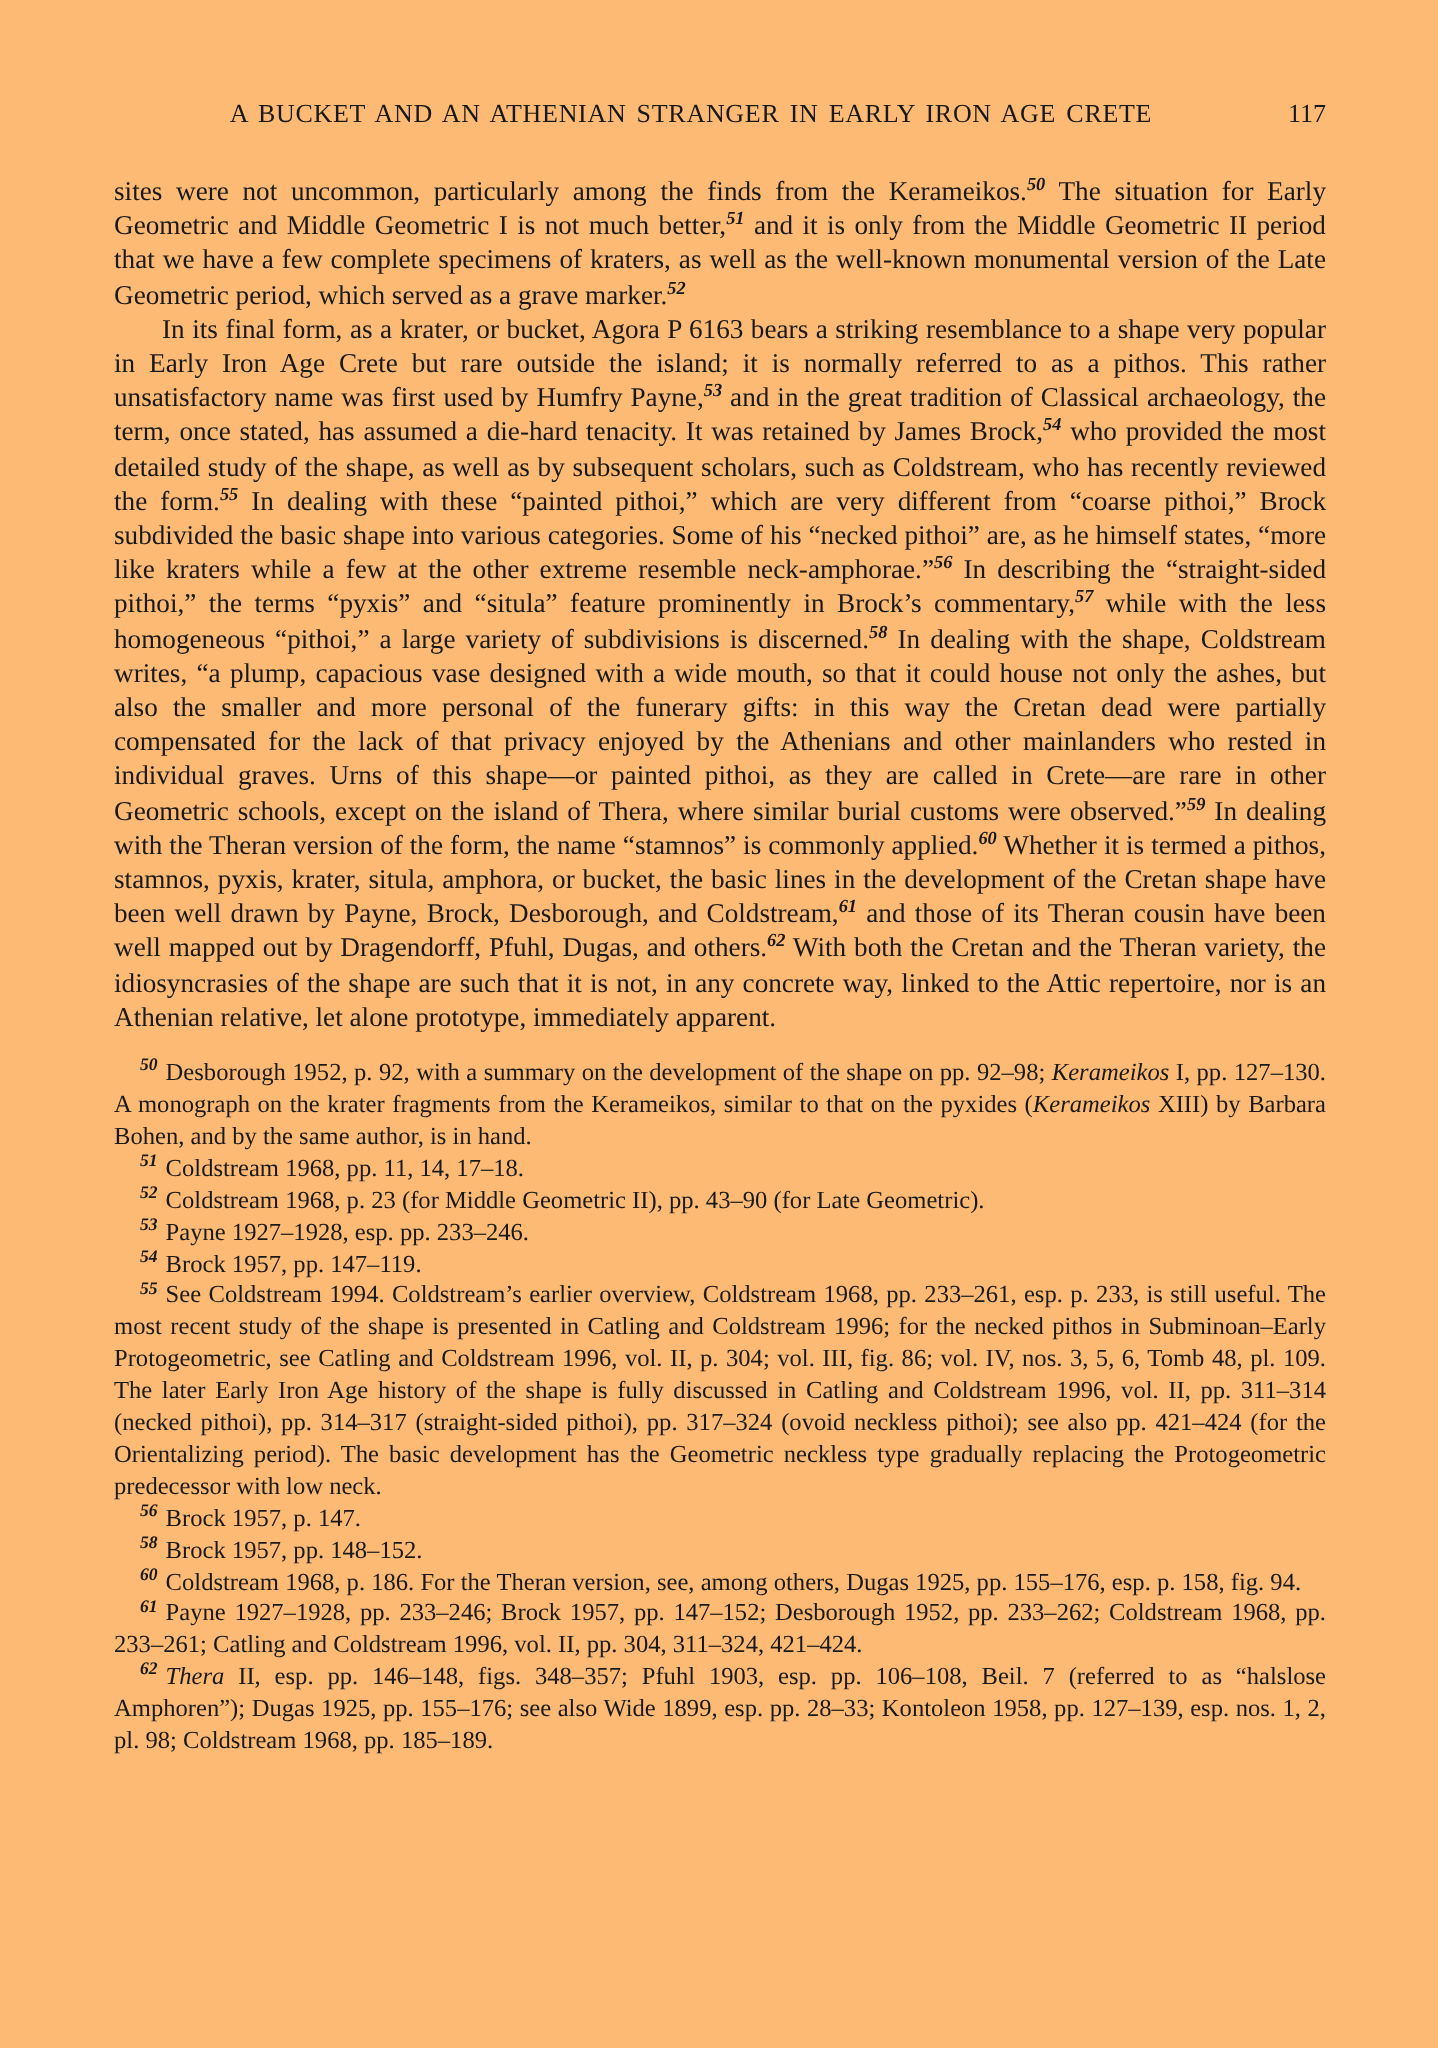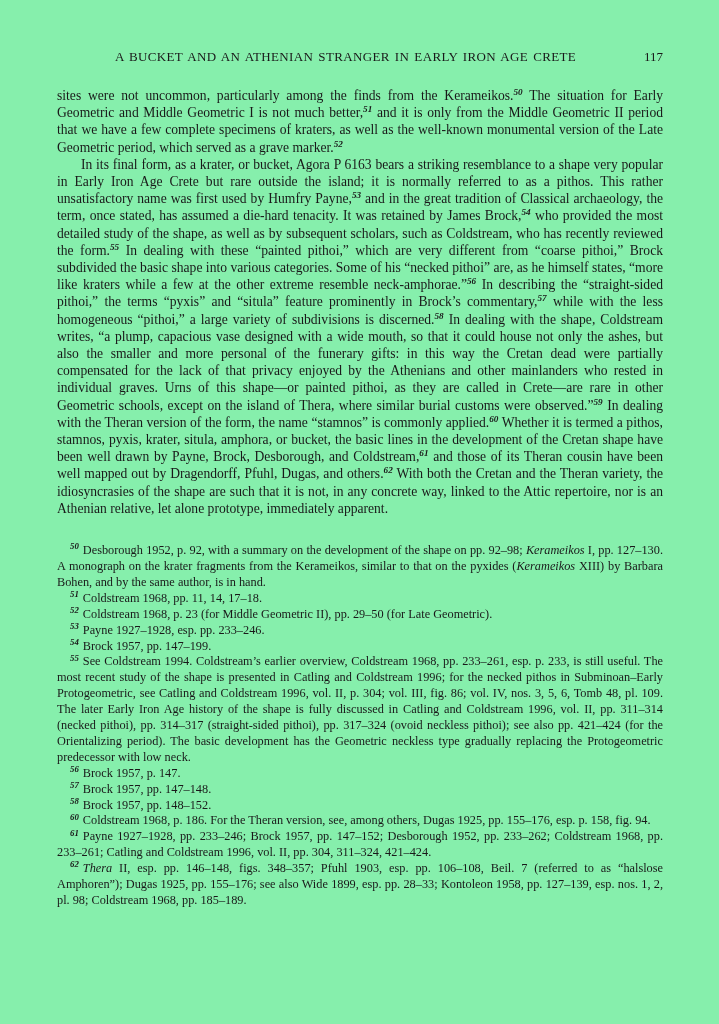--- a/index.html
+++ b/index.html
@@ -5,21 +5,21 @@
   html, body {
     margin: 0;
     padding: 0;
     background: #ffffff;
   }
   .page {
     position: relative;
     width: 719px;
     height: 1024px;
     box-sizing: border-box;
-    background: #86efac;
+    background: #fdba74;
     color: #191919;
     padding: 49px 56px 0 57px;
     font-family: "Liberation Serif", "DejaVu Serif", serif;
     overflow: hidden;
   }
   .running-head {
     display: flex;
     align-items: baseline;
     font-size: 13px;
     line-height: 16px;
@@ -52,21 +52,21 @@
     line-height: 0;
     vertical-align: baseline;
     position: relative;
     top: -0.55em;
     font-style: italic;
   }
   .body-text sup {
     font-size: 9.2px;
   }
   .footnotes {
-    margin-top: 26px;
+    margin-top: 12px;
     font-size: 12.3px;
     line-height: 15.9px;
     text-align: justify;
   }
   .footnote {
     margin: 0;
     text-indent: 13px;
   }
   .footnote sup.fnmark {
     font-size: 8.8px;
@@ -84,24 +84,23 @@
     <span class="head-title">A BUCKET AND AN ATHENIAN STRANGER IN EARLY IRON AGE CRETE</span>
     <span class="page-num">117</span>
   </div>
   <div class="body-text">
       <p class="body-para"><span>sites were not uncommon, particularly among the finds from the Kerameikos.</span><sup>50</sup><span> The situation for Early Geometric and Middle Geometric I is not much better,</span><sup>51</sup><span> and it is only from the Middle Geometric II period that we have a few complete specimens of kraters, as well as the well-known monumental version of the Late Geometric period, which served as a grave marker.</span><sup>52</sup></p>
       <p class="body-para indent"><span>In its final form, as a krater, or bucket, Agora P 6163 bears a striking resemblance to a shape very popular in Early Iron Age Crete but rare outside the island; it is normally referred to as a pithos.  This rather unsatisfactory name was first used by Humfry Payne,</span><sup>53</sup><span> and in the great tradition of Classical archaeology, the term, once stated, has assumed a die-hard tenacity.  It was retained by James Brock,</span><sup>54</sup><span> who provided the most detailed study of the shape, as well as by subsequent scholars, such as Coldstream, who has recently reviewed the form.</span><sup>55</sup><span> In dealing with these “painted pithoi,” which are very different from “coarse pithoi,” Brock subdivided the basic shape into various categories.  Some of his “necked pithoi” are, as he himself states, “more like kraters while a few at the other extreme resemble neck-amphorae.”</span><sup>56</sup><span> In describing the “straight-sided pithoi,” the terms “pyxis” and “situla” feature prominently in Brock’s commentary,</span><sup>57</sup><span> while with the less homogeneous “pithoi,” a large variety of subdivisions is discerned.</span><sup>58</sup><span> In dealing with the shape, Coldstream writes, “a plump, capacious vase designed with a wide mouth, so that it could house not only the ashes, but also the smaller and more personal of the funerary gifts:  in this way the Cretan dead were partially compensated for the lack of that privacy enjoyed by the Athenians and other mainlanders who rested in individual graves.  Urns of this shape—or painted pithoi, as they are called in Crete—are rare in other Geometric schools, except on the island of Thera, where similar burial customs were observed.”</span><sup>59</sup><span> In dealing with the Theran version of the form, the name “stamnos” is commonly applied.</span><sup>60</sup><span> Whether it is termed a pithos, stamnos, pyxis, krater, situla, amphora, or bucket, the basic lines in the development of the Cretan shape have been well drawn by Payne, Brock, Desborough, and Coldstream,</span><sup>61</sup><span> and those of its Theran cousin have been well mapped out by Dragendorff, Pfuhl, Dugas, and others.</span><sup>62</sup><span> With both the Cretan and the Theran variety, the idiosyncrasies of the shape are such that it is not, in any concrete way, linked to the Attic repertoire, nor is an Athenian relative, let alone prototype, immediately apparent.</span></p>
     </div>
   <div class="footnotes">
       <p class="footnote"><sup class="fnmark">50</sup><span>Desborough 1952, p. 92, with a summary on the development of the shape on pp. 92–98; </span><em>Kerameikos</em><span> I, pp. 127–130. A monograph on the krater fragments from the Kerameikos, similar to that on the pyxides (</span><em>Kerameikos</em><span> XIII) by Barbara Bohen, and by the same author, is in hand.</span></p>
       <p class="footnote"><sup class="fnmark">51</sup><span>Coldstream 1968, pp. 11, 14, 17–18.</span></p>
-      <p class="footnote"><sup class="fnmark">52</sup><span>Coldstream 1968, p. 23 (for Middle Geometric II), pp. 29–50 (for Late Geometric).</span></p>
+      <p class="footnote"><sup class="fnmark">52</sup><span>Coldstream 1968, p. 23 (for Middle Geometric II), pp. 43–90 (for Late Geometric).</span></p>
       <p class="footnote"><sup class="fnmark">53</sup><span>Payne 1927–1928, esp. pp. 233–246.</span></p>
-      <p class="footnote"><sup class="fnmark">54</sup><span>Brock 1957, pp. 147–199.</span></p>
+      <p class="footnote"><sup class="fnmark">54</sup><span>Brock 1957, pp. 147–119.</span></p>
       <p class="footnote"><sup class="fnmark">55</sup><span>See Coldstream 1994.  Coldstream’s earlier overview, Coldstream 1968, pp. 233–261, esp. p. 233, is still useful.  The most recent study of the shape is presented in Catling and Coldstream 1996; for the necked pithos in Subminoan–Early Protogeometric, see Catling and Coldstream 1996, vol. II, p. 304; vol. III, fig. 86; vol. IV, nos. 3, 5, 6, Tomb 48, pl. 109. The later Early Iron Age history of the shape is fully discussed in Catling and Coldstream 1996, vol. II, pp. 311–314 (necked pithoi), pp. 314–317 (straight-sided pithoi), pp. 317–324 (ovoid neckless pithoi); see also pp. 421–424 (for the Orientalizing period).  The basic development has the Geometric neckless type gradually replacing the Protogeometric predecessor with low neck.</span></p>
       <p class="footnote"><sup class="fnmark">56</sup><span>Brock 1957, p. 147.</span></p>
-      <p class="footnote"><sup class="fnmark">57</sup><span>Brock 1957, pp. 147–148.</span></p>
       <p class="footnote"><sup class="fnmark">58</sup><span>Brock 1957, pp. 148–152.</span></p>
       <p class="footnote"><sup class="fnmark">60</sup><span>Coldstream 1968, p. 186.  For the Theran version, see, among others, Dugas 1925, pp. 155–176, esp. p. 158, fig. 94.</span></p>
       <p class="footnote"><sup class="fnmark">61</sup><span>Payne 1927–1928, pp. 233–246; Brock 1957, pp. 147–152; Desborough 1952, pp. 233–262; Coldstream 1968, pp. 233–261; Catling and Coldstream 1996, vol. II, pp. 304, 311–324, 421–424.</span></p>
       <p class="footnote"><sup class="fnmark">62</sup><em>Thera</em><span> II, esp. pp. 146–148, figs. 348–357; Pfuhl 1903, esp. pp. 106–108, Beil.  7 (referred to as “halslose Amphoren”); Dugas 1925, pp. 155–176; see also Wide 1899, esp. pp. 28–33; Kontoleon 1958, pp. 127–139, esp. nos. 1, 2, pl. 98; Coldstream 1968, pp. 185–189.</span></p>
     </div>
 </div>
 
 </body></html>

